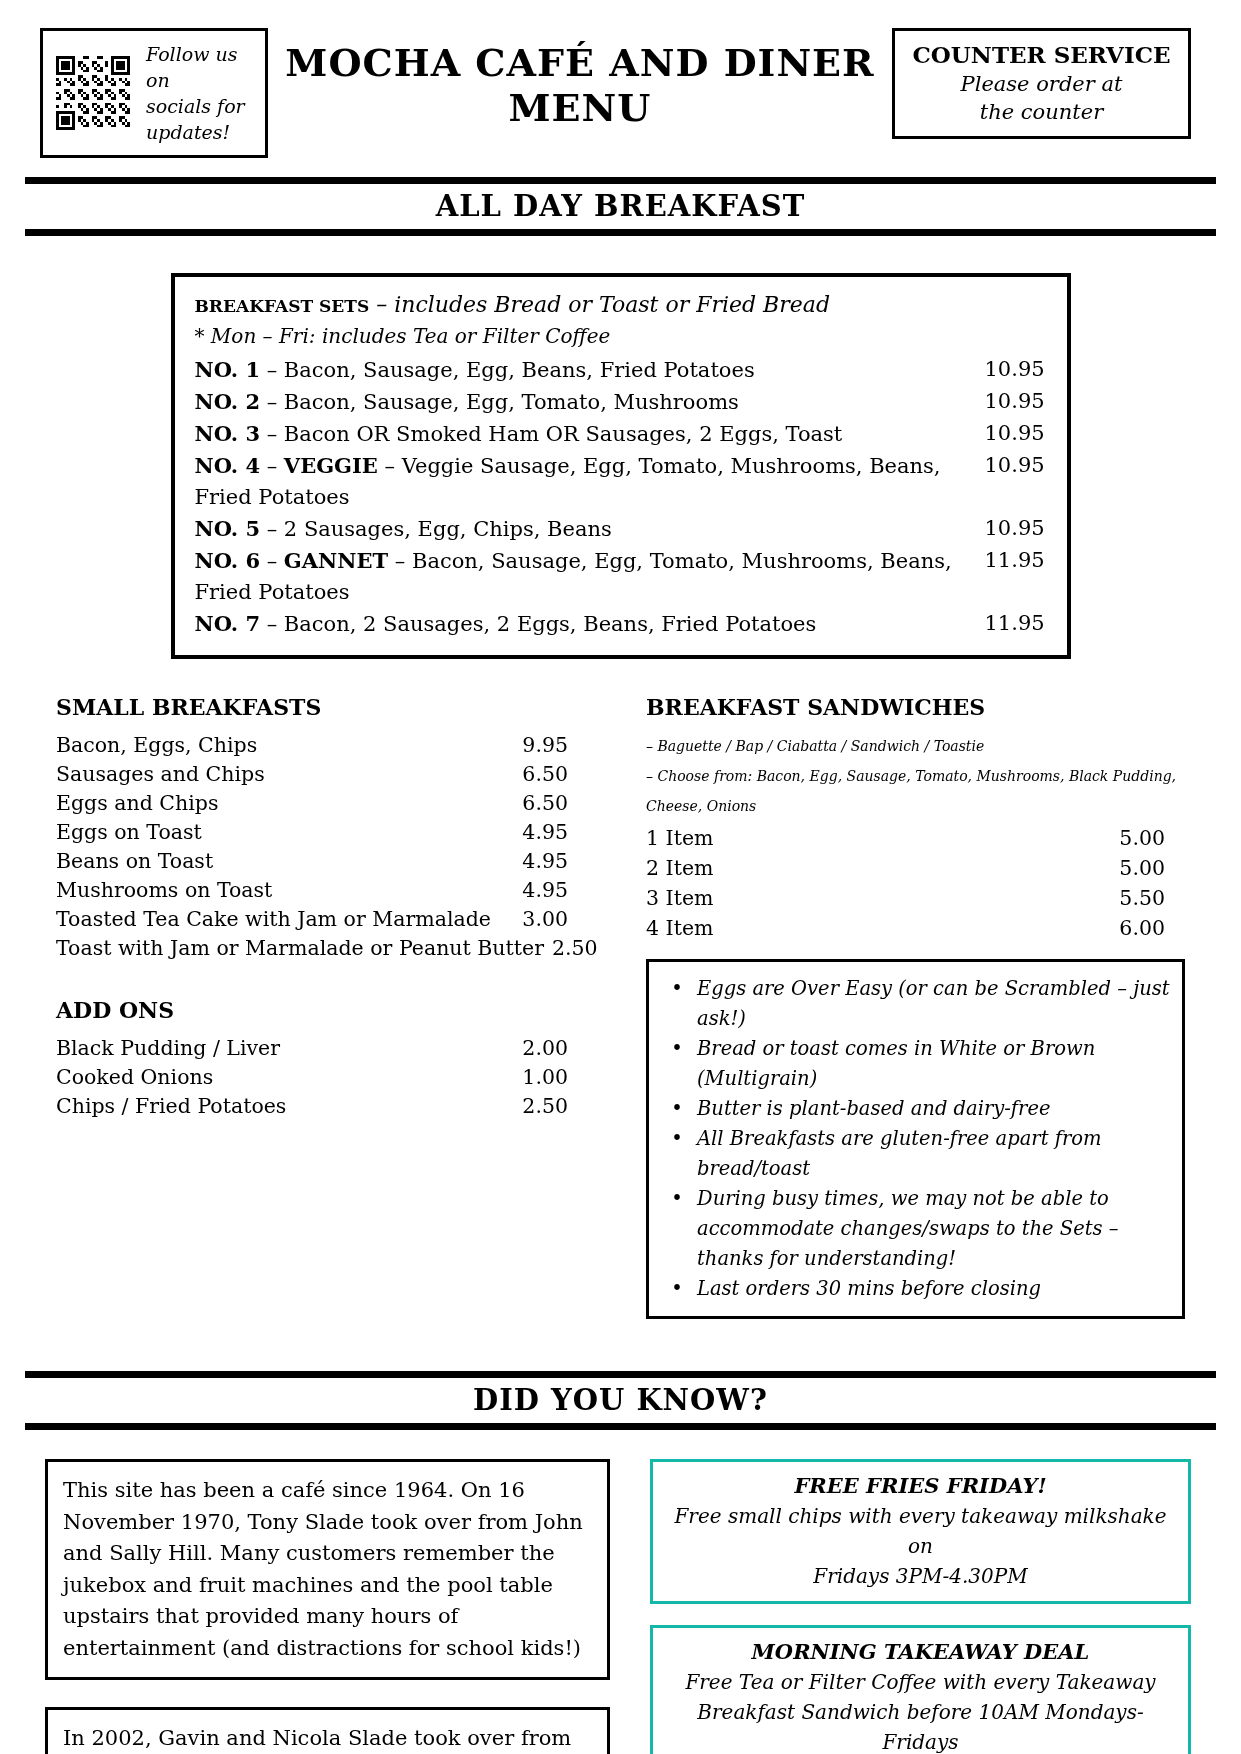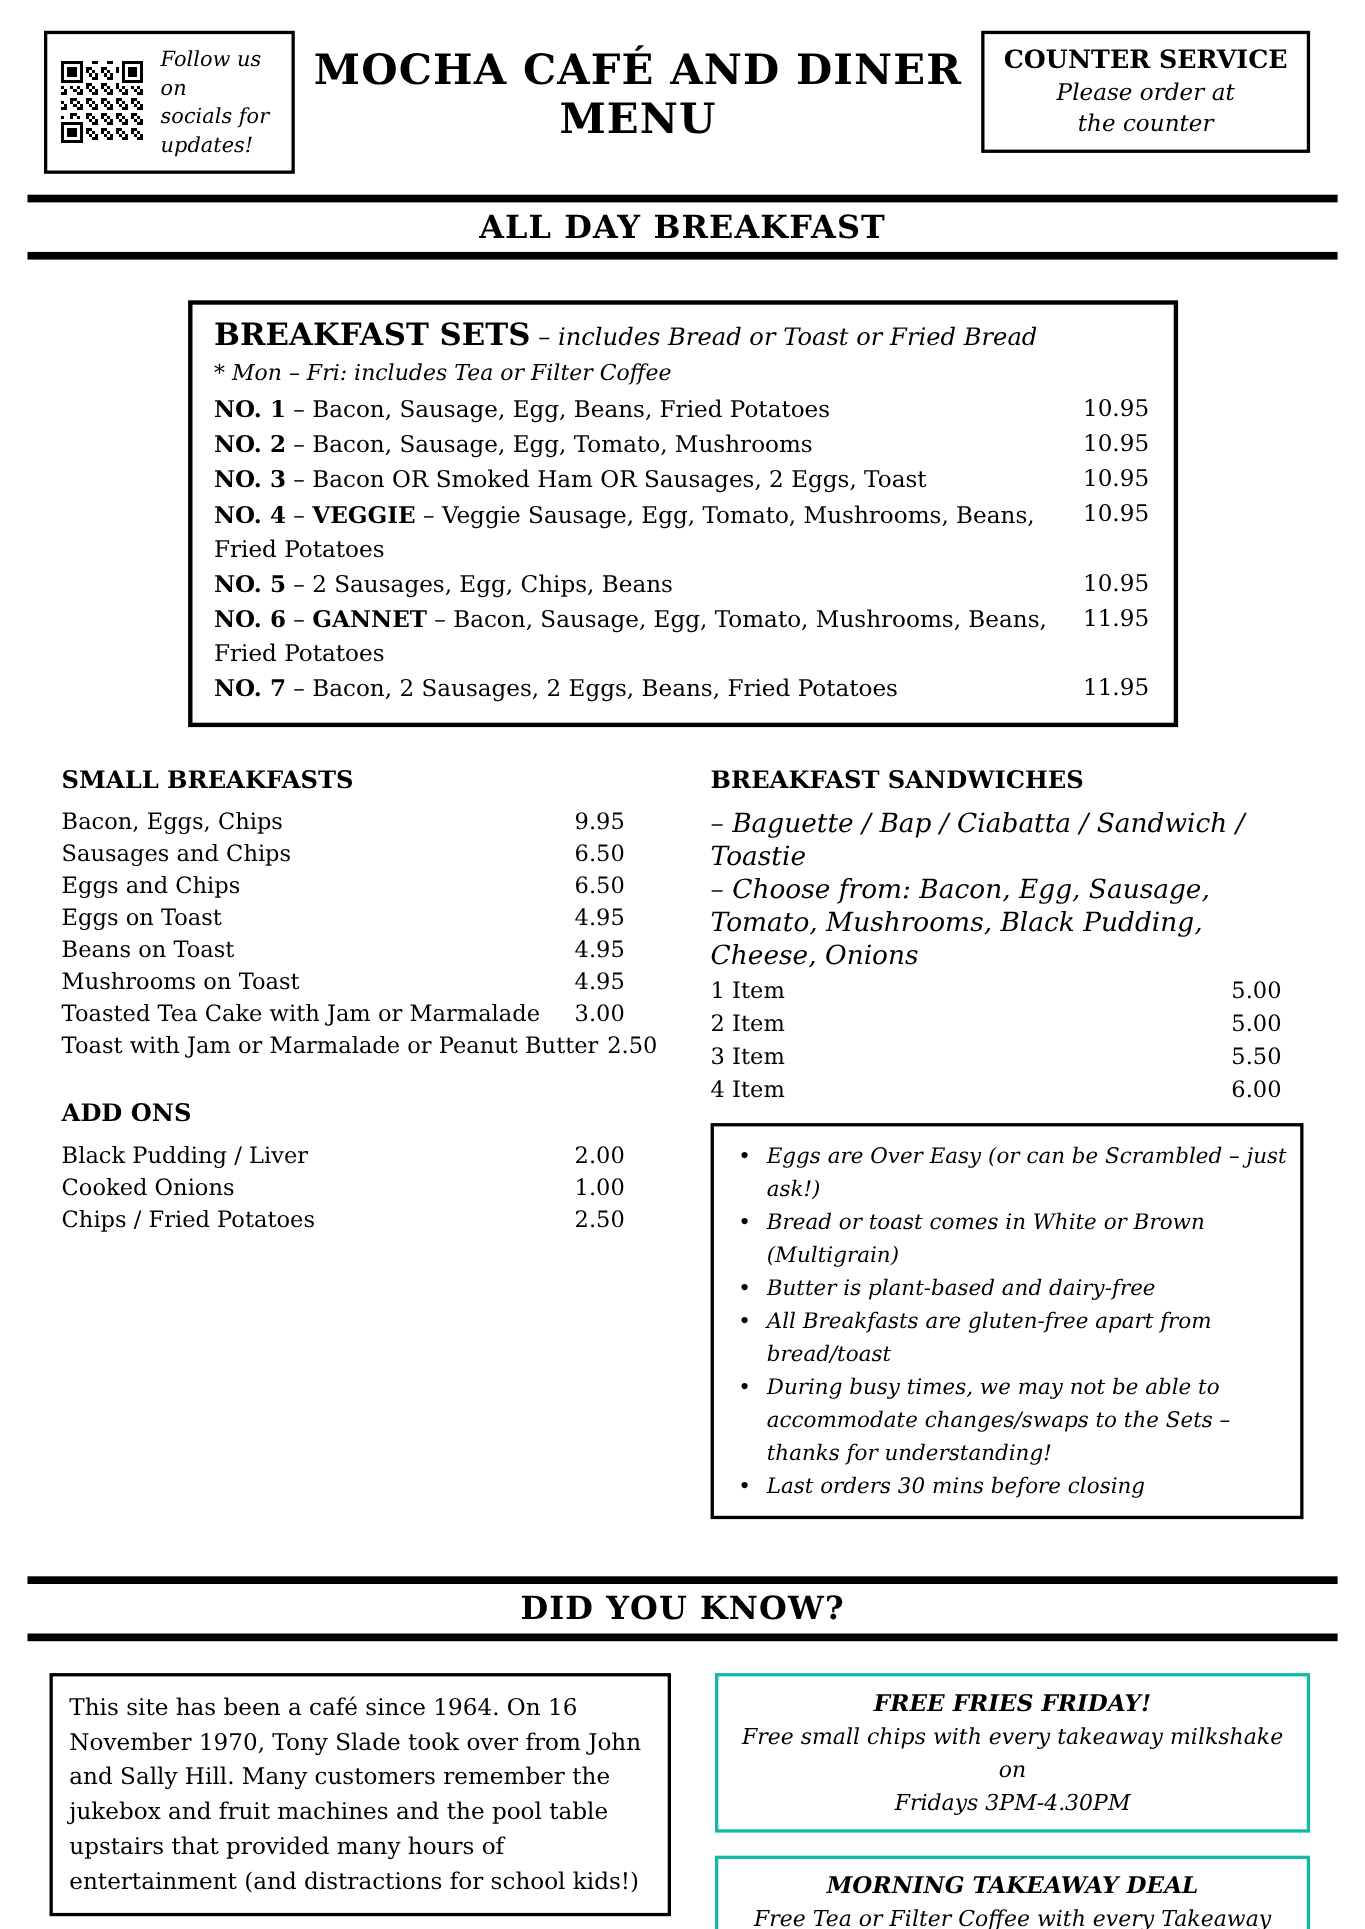--- a/index.html
+++ b/index.html
@@ -37,36 +37,36 @@
     text-align:center; font-weight:bold; font-size:29px;
     line-height:40px; letter-spacing:1px; padding:2px 0 3px 0;
   }
 
   
   .sets-box {
     width:900px; margin:37px auto 0 auto; border:4px solid #000;
     padding:13px 18px 15px 20px;
   }
   .sets-head { font-size:22px; line-height:30px; }
-  .sets-head .b { font-size:28px; }
+  .sets-head .b { font-size:17px; }
   .sets-subnote { font-style:italic; font-size:20px; line-height:30px; margin-bottom:3px; }
   .set-row { display:flex; font-size:21px; line-height:31px; }
   .set-desc { flex:1; padding-right:6px; }
   .set-price { width:64px; flex:none; text-align:left; }
 
   
   .cols { display:flex; padding:0 56px 0 56px; margin-top:33px; }
   .col-left  { width:512px; flex:none; margin-right:78px; }
   .col-right { flex:1; }
   .list-heading { font-weight:bold; font-size:22px; line-height:30px; margin-bottom:9px; }
   .price-row { display:flex; justify-content:space-between; font-size:20.5px; line-height:29px; }
   .pr-name { white-space:nowrap; }
   .pr-price { flex:none; padding-left:8px; }
   .addons { margin-top:32px; }
-  .sw-note { font-style:italic; font-size:24px; line-height:30px; }
+  .sw-note { font-style:italic; font-size:14px; line-height:30px; }
   .sw-items { margin-top:2px; }
   .sw-items .price-row { padding-right:20px; line-height:30px;text-align:right; }
 
   .notes-box { border:3px solid #000; margin-top:16px; padding:12px 12px 12px 8px; }
   .note-row { display:flex; font-style:italic; font-size:19.5px; line-height:30px; }
   .note-bullet { width:40px; flex:none; text-align:center; font-style:normal; }
   .note-text { flex:1; }
 
   
   .dyk-rule-top { margin-top:52px; }

